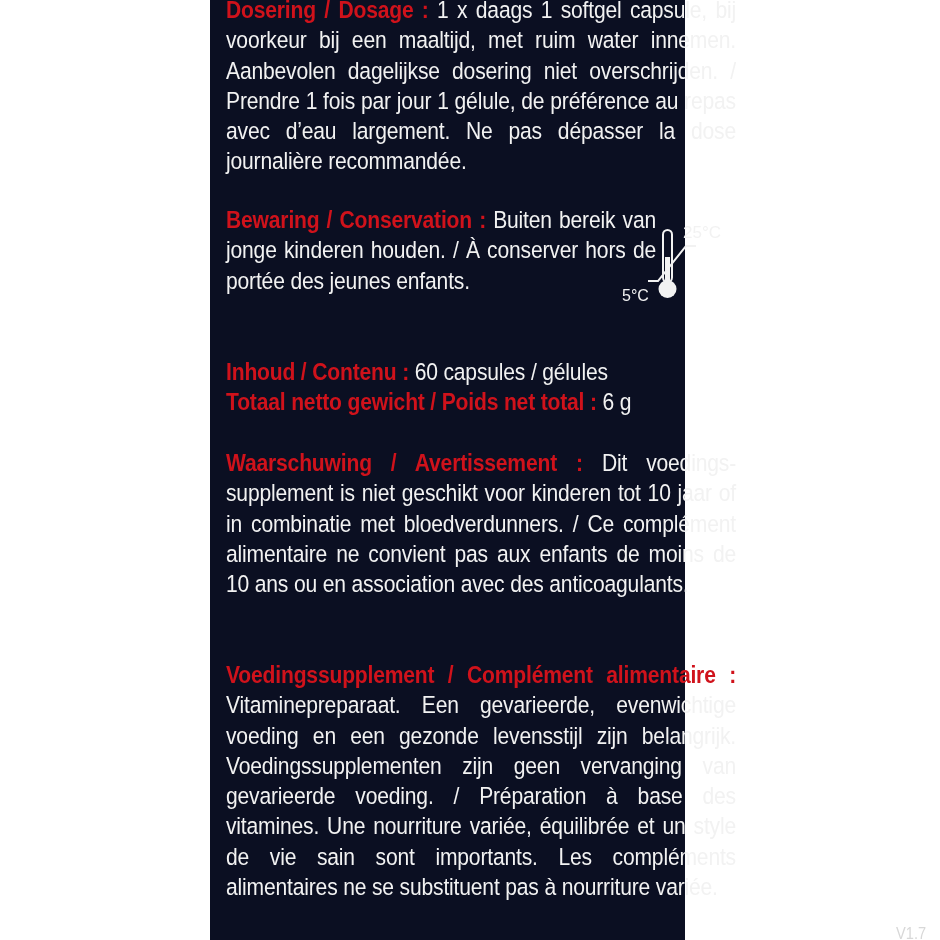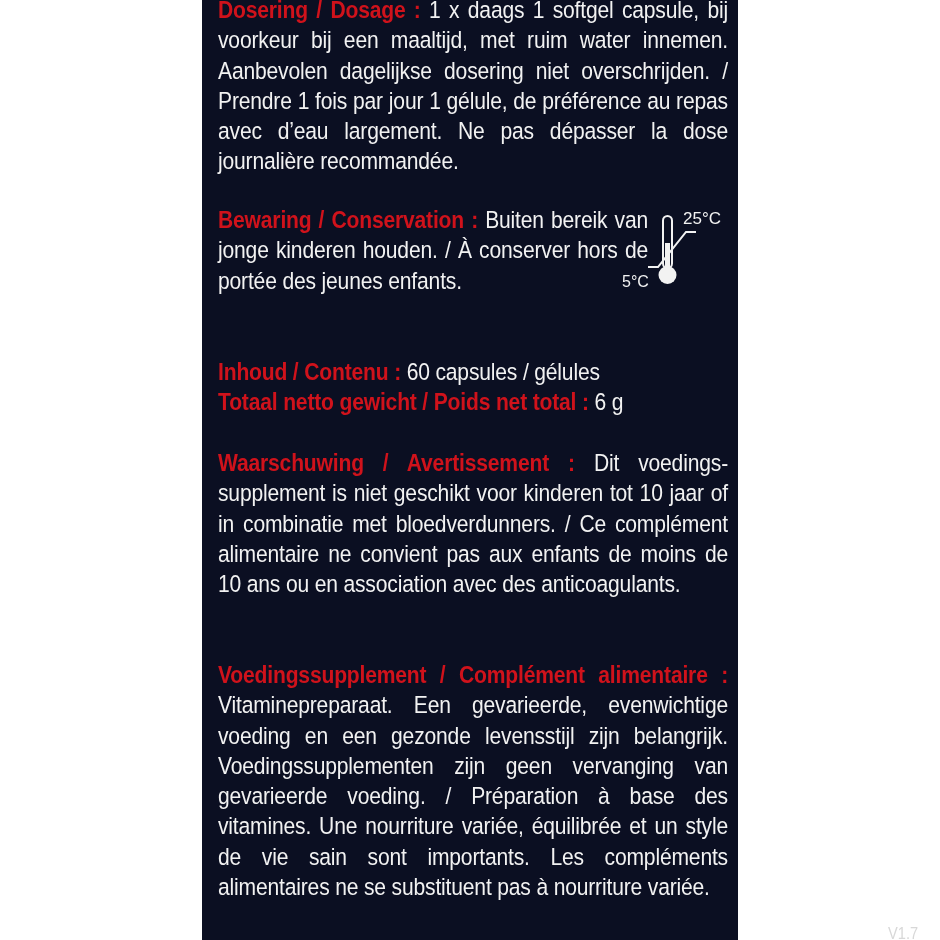--- a/index.html
+++ b/index.html
@@ -1,37 +1,37 @@
 <!DOCTYPE html>
 <html><head>
 <meta charset="utf-8">
 <style>
   html, body { margin:0; padding:0; background:#ffffff; }
   body { width:940px; height:940px; position:relative; overflow:hidden; }
   .panel {
-    position:absolute; left:202px; top:0; width:536px; height:940px;
+    position:absolute; left:210px; top:0; width:475px; height:940px;
     background:#0b0f22;
   }
   .text {
     position:absolute; left:16px; width:510px;
     color:#f2f2f2;
     font-family:"Liberation Sans", sans-serif;
     font-size:24.5px; line-height:30.3px;
     text-align:justify;
     transform:scaleX(0.86); transform-origin:left top;
     width:593px;
     letter-spacing:-0.2px;
   }
   .red { color:#d0121b; font-weight:bold; }
   .sec1 { top:-5px; }
   .sec2 { top:205px; width:470px; }
   .sec3 { top:357px; }
   .sec4 { top:448px; }
   .sec5 { top:660px; }
-  .thermo { position:absolute; left:620px; top:205px; width:110px; height:85px; }
+  .thermo { position:absolute; left:620px; top:219px; width:110px; height:85px; }
   .version {
     position:absolute; left:686px; top:924px;
     color:#d8d8d8; font-family:"Liberation Sans", sans-serif; font-size:17px;
     transform:scaleX(0.86); transform-origin:left top;
   }
 </style>
 </head>
 <body>
 
 <div class="panel">

